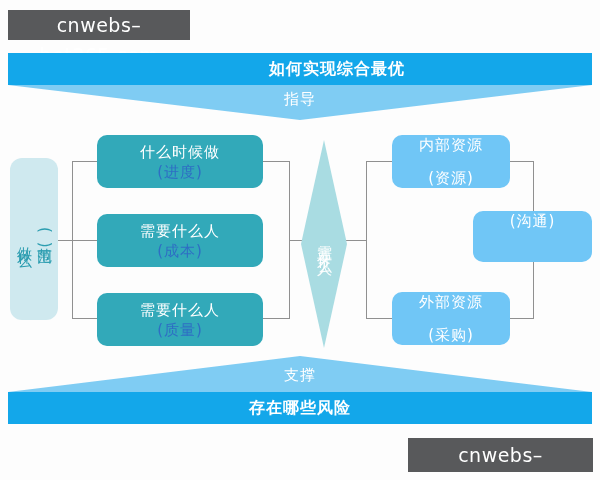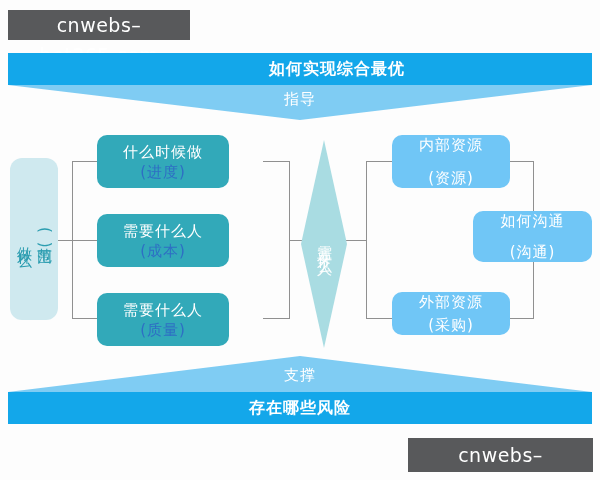--- a/index.html
+++ b/index.html
@@ -28,25 +28,25 @@
     font-size:15px;letter-spacing:1px;
   }
   .arrow-label.top{top:90px;}
   .arrow-label.bottom{top:366px;}
   .line{position:absolute;background:var(--line-gray,#909090);z-index:1;}
   .box{
     position:absolute;border-radius:10px;z-index:2;
     display:flex;flex-direction:column;align-items:center;justify-content:center;
     text-align:center;font-size:15px;line-height:20px;letter-spacing:1px;
   }
-  .box.teal{left:97px;width:132px;height:53px;background:var(--teal-box,#32a9b9);color:#fff;}
+  .box.teal{left:97px;width:166px;height:53px;background:var(--teal-box,#32a9b9);color:#fff;}
   .box.teal .sub{color:var(--sub-blue,#2e6ec4);}
   .box.rightblue{background:var(--right-box,#70c6f6);color:#fff;justify-content:space-between;}
   .box.rb-internal{left:392px;top:135px;width:118px;height:53px;}
-  .box.rb-external{left:392px;top:292px;width:118px;height:43px;}
+  .box.rb-external{left:392px;top:292px;width:118px;height:53px;}
   .box.rb-comm{left:473px;top:211px;width:119px;height:51px;}
   .scope-box{
     position:absolute;left:10px;top:158px;width:48px;height:162px;border-radius:12px;
     background:var(--pale-box,#cfe9ef);z-index:2;
     display:flex;align-items:center;justify-content:center;gap:1px;
   }
   .scope-box span{
     writing-mode:vertical-lr;color:var(--pale-text,#2b9db0);
     font-size:15px;letter-spacing:3px;font-weight:500;
   }
@@ -117,21 +117,20 @@
   </svg>
   <div class="diamond-label">
     <span>需要什么人</span>
   </div>
 
   <div class="box rightblue rb-internal">
     <div>内部资源</div>
     <div>(资源)</div>
   </div>
   <div class="box rightblue rb-comm">
-    <div>如何沟通</div>
     <div>(沟通)</div>
   </div>
   <div class="box rightblue rb-external">
     <div>外部资源</div>
     <div>(采购)</div>
   </div>
 
   <svg class="arrow-svg bottom" width="584" height="68">
     <polygon points="292,0 584,36 0,36" fill="#7fccf3"></polygon>
     <rect x="0" y="36" width="584" height="32" fill="#13a7ea"></rect>

